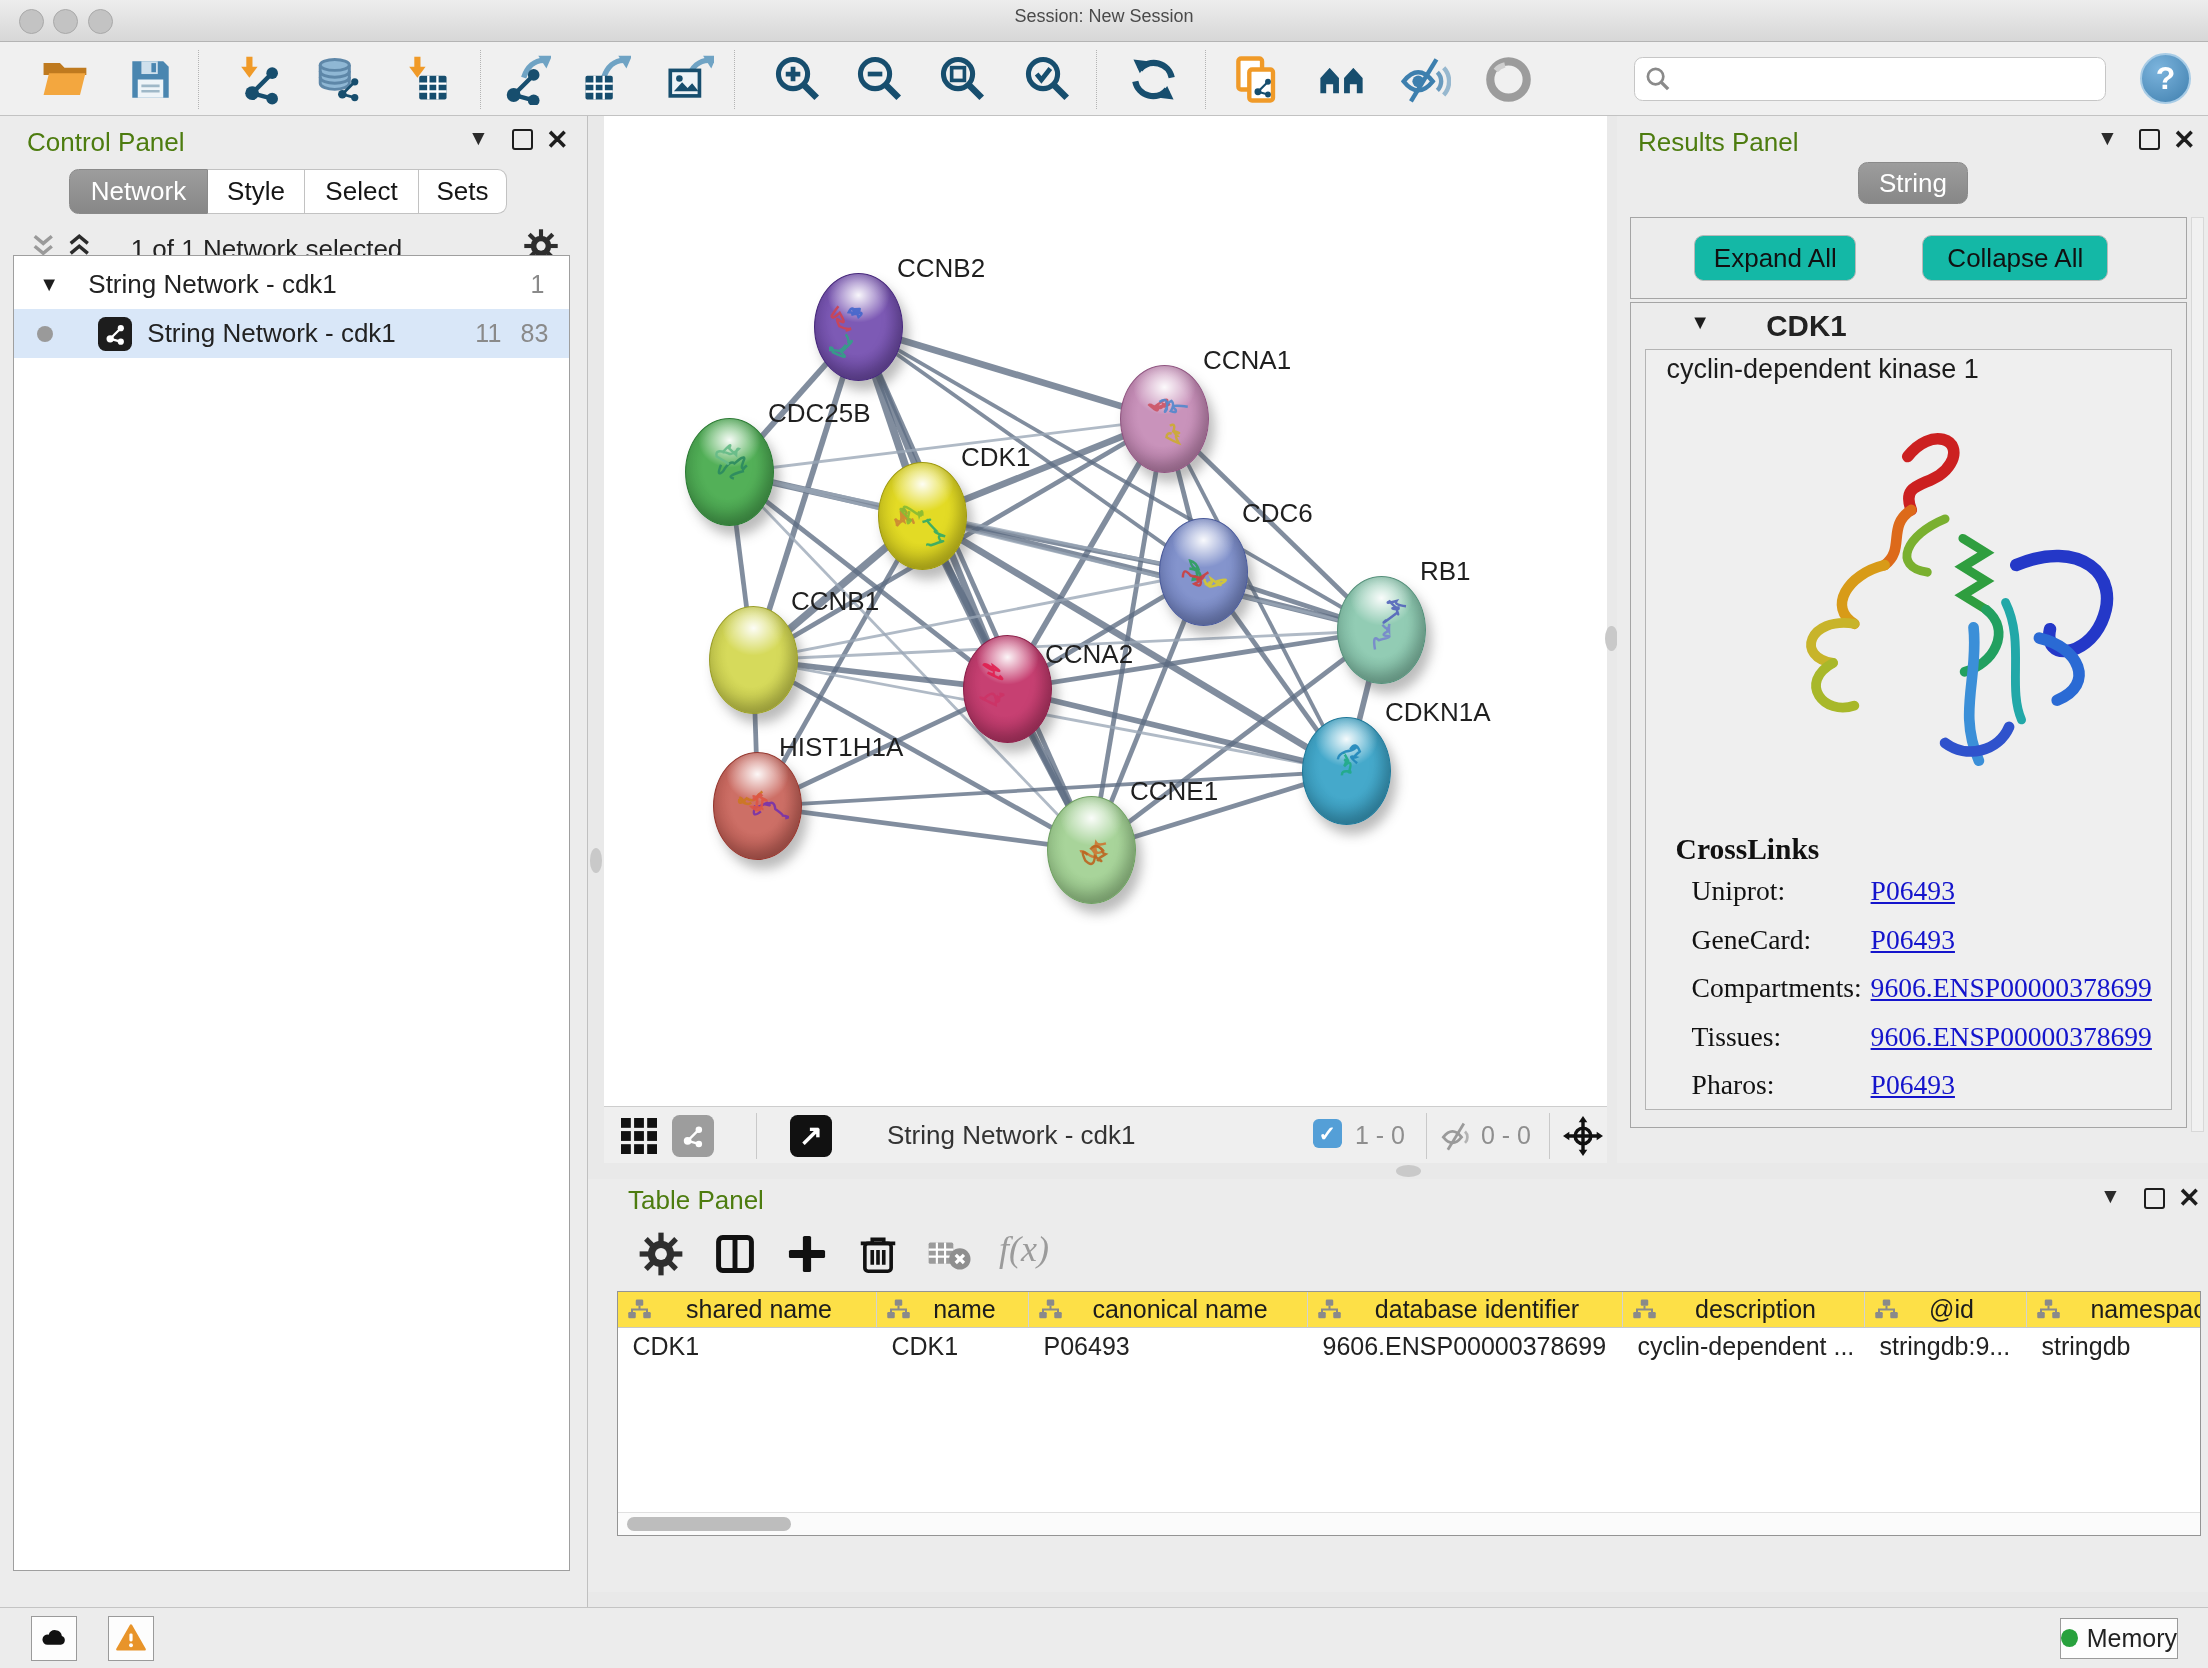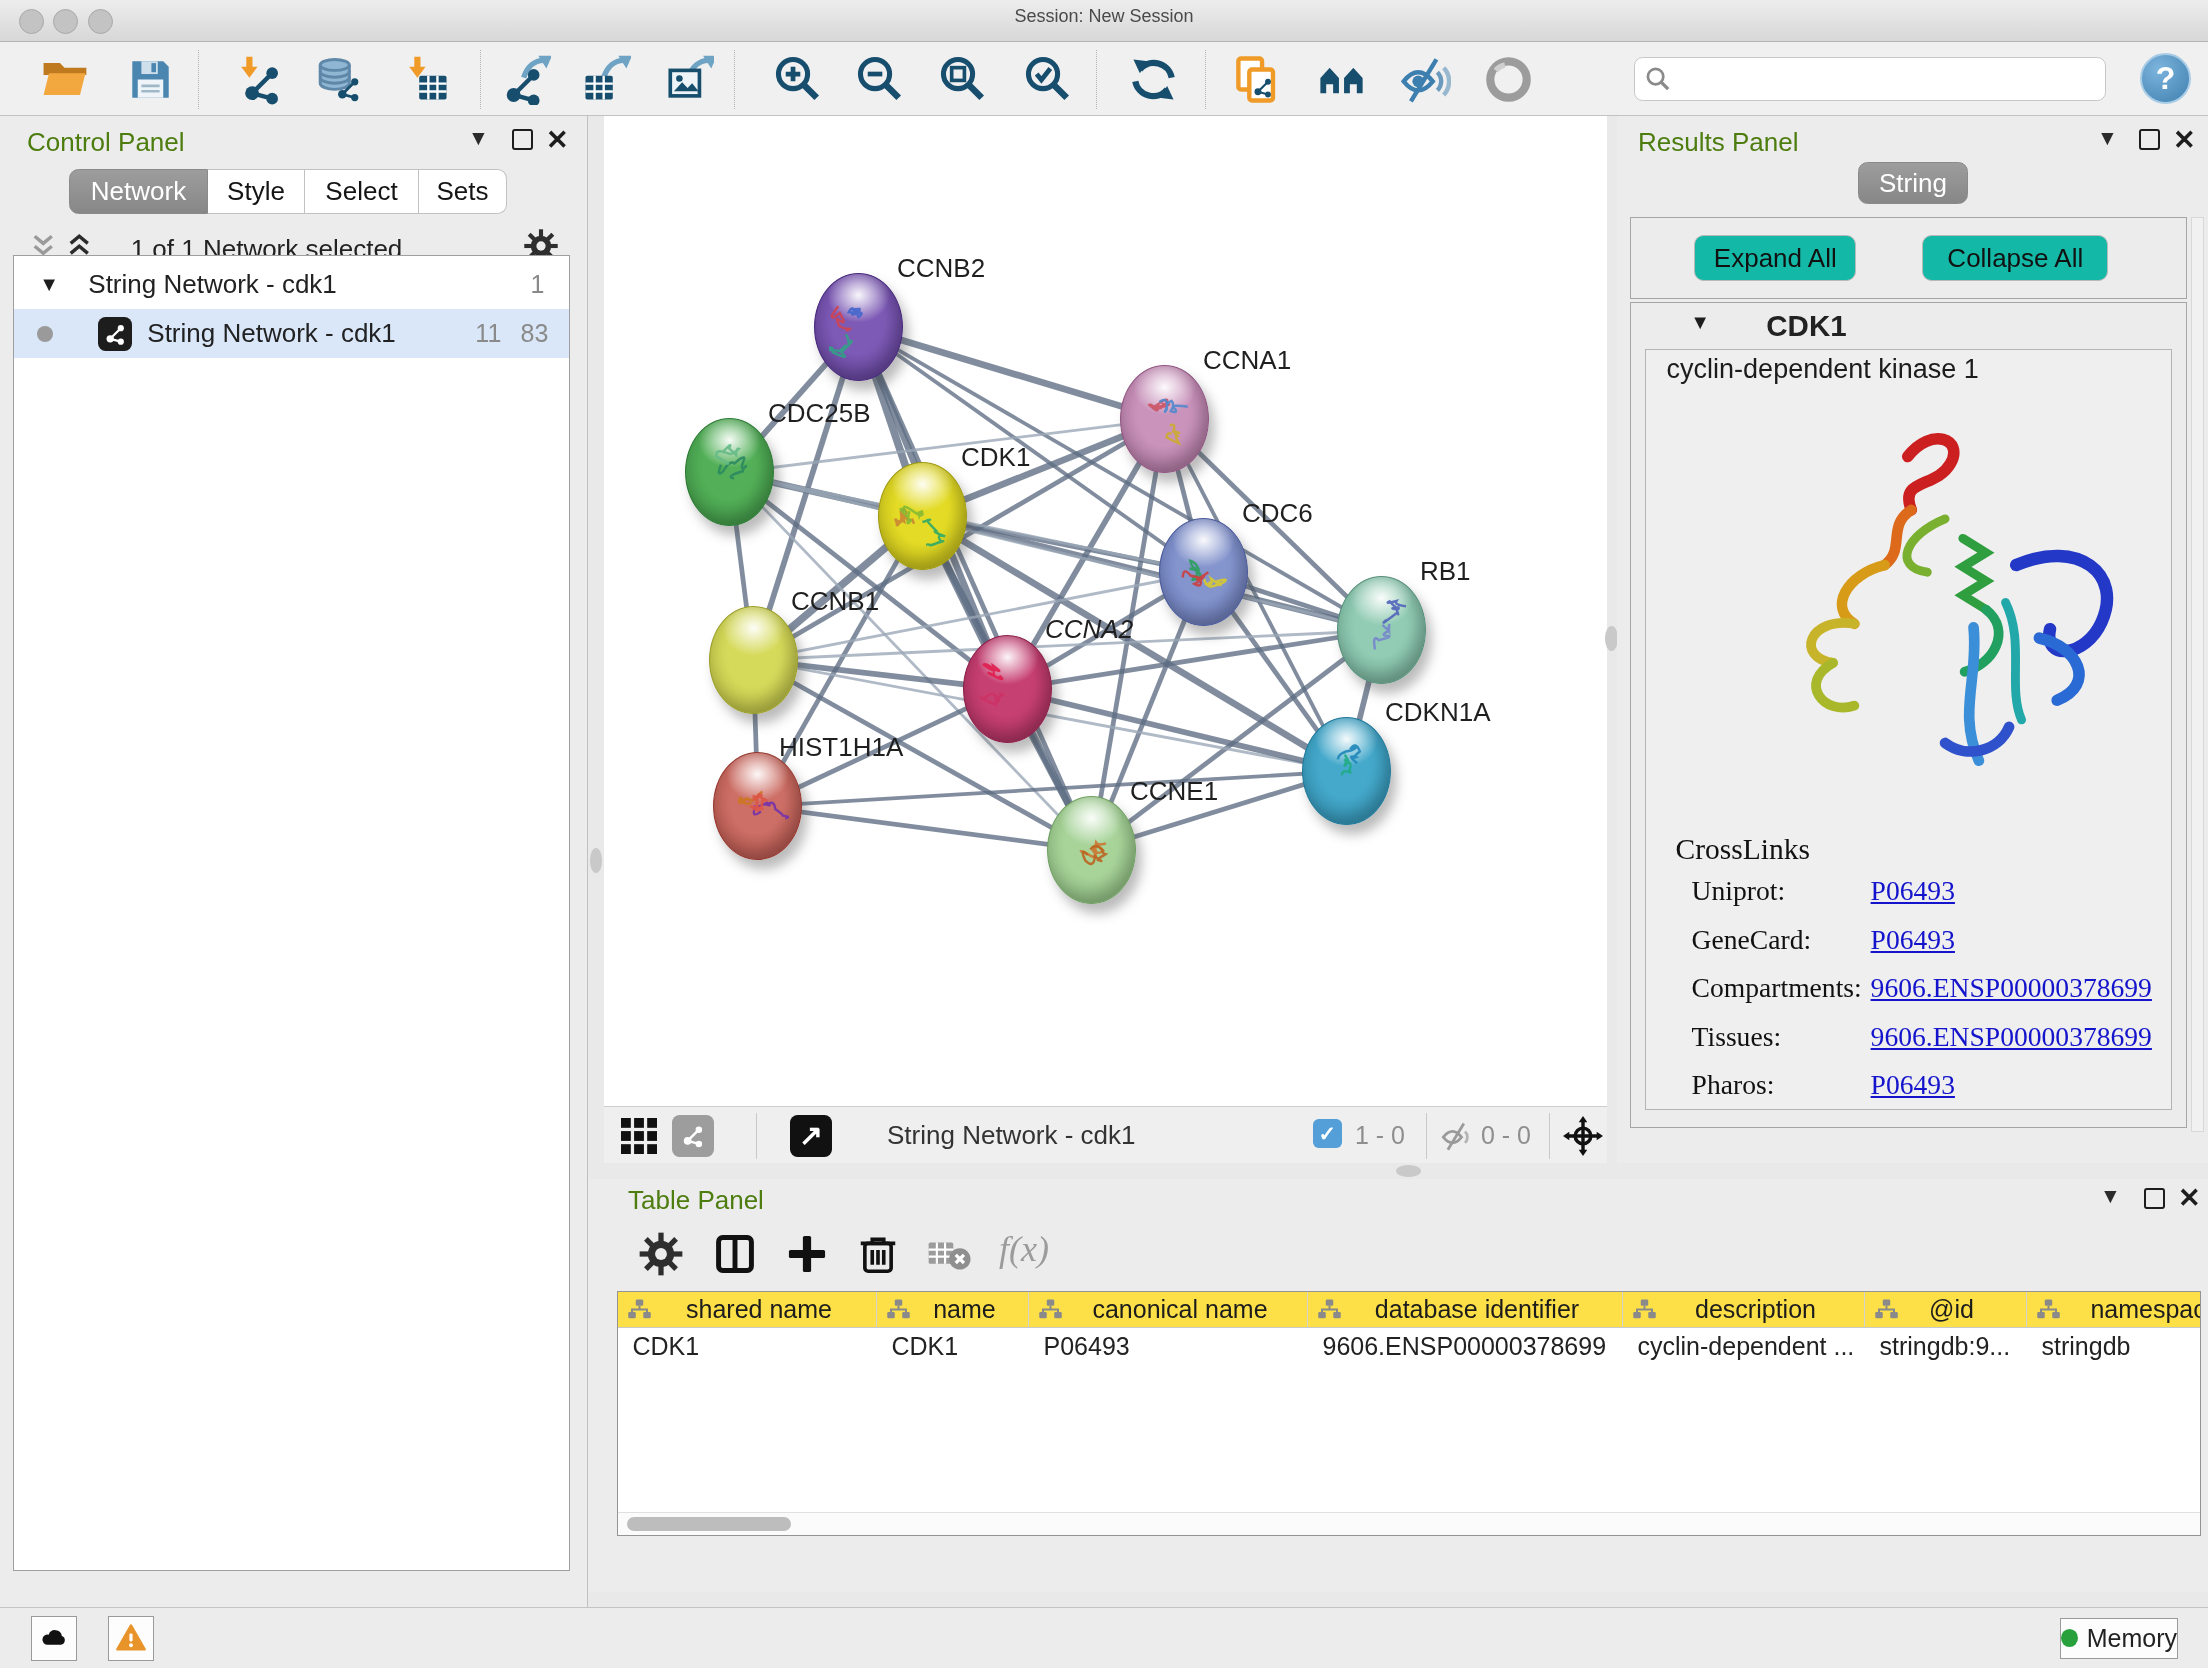--- a/index.html
+++ b/index.html
@@ -55,21 +55,21 @@
 
 #results-panel{position:absolute;left:1617px;top:116px;width:592px;height:1047px;background:#ececec}
 #rp-tab{position:absolute;left:241px;top:46px;width:110px;height:42px;background:linear-gradient(#9d9d9d,#878787);border:1px solid #8a8a8a;border-radius:9.5px;color:#fff;font-size:26px;display:flex;align-items:center;justify-content:center}
 #rp-box1{position:absolute;left:13.3px;top:101px;width:557px;height:82px}
 .rp-btn{position:absolute;top:17px;height:46px;background:#14b8a6;border:1px solid #b9b9b9;border-radius:9.5px;font-size:26px;display:flex;align-items:center;justify-content:center;color:#111}
 #rp-box2{position:absolute;left:13.3px;top:186px;width:557px;height:826px}
 #rp-entry-head{position:absolute;left:0;top:0;width:100%;height:46px}
 #rp-inner{position:absolute;left:13.3px;top:46px;width:527px;height:761px;border:1.9px solid #b4b4b4;background:#efefef;overflow:hidden}
 #rp-desc{position:absolute;left:21px;top:4px;font-size:27px;color:#1c1c1c}
 #rp-protein{position:absolute;left:19px;top:55px;width:489px;height:418px}
-#rp-xl-title{position:absolute;left:30px;top:483px;font-family:"Liberation Serif",serif;font-size:29.5px;font-weight:normal;color:#111}
+#rp-xl-title{position:absolute;left:30px;top:483px;font-family:"Liberation Serif",serif;font-size:29.5px;font-weight:bold;color:#111}
 .xl-row{position:absolute;left:46px;font-family:"Liberation Serif",serif;font-size:27.6px;color:#111;display:flex}
 .xl-label{width:179px}
 .xl-link{color:#1414cc;text-decoration:underline}
 #rp-scroll{position:absolute;left:574px;top:101px;width:13.3px;height:915px;background:#f1f1f1;border:1px solid #d8d8d8}
 
 #table-panel{position:absolute;left:588px;top:1179px;width:1621px;height:413px;background:#ececec}
 .tp-icon{position:absolute;top:48px;width:53px;height:53px;display:flex;align-items:center;justify-content:center}
 .tp-icon svg{width:46px;height:46px}
 #fx-label{position:absolute;left:411px;top:49px;font-family:"Liberation Serif",serif;font-style:italic;font-size:36px;color:#9b9b9b}
 #table-box{position:absolute;left:28.5px;top:112px;width:1584px;height:245px;border:1.9px solid #949494;background:#fff;overflow:hidden}
@@ -442,21 +442,21 @@
       </div>
       <div class="nlabel" style="left: 816px; top: 440px;">RB1</div>
       <div class="nnode" style="left: 105px; top: 490px; background: radial-gradient(50% 36% at 50% 20%, rgba(255, 255, 255, 0.95), rgba(255, 255, 255, 0) 72%), radial-gradient(95% 95% at 50% 45%, rgb(214, 218, 91) 32%, rgb(154, 158, 42) 100%); border: 1px solid rgb(154, 158, 42); box-shadow: rgba(60, 60, 60, 0.35) 5.7px 9.5px 11.4px, rgba(0, 0, 0, 0.22) -4.8px -8.6px 15px inset;"></div>
       <div class="nlabel" style="left: 187px; top: 470px;">CCNB1</div>
       <div class="nnode" style="left: 359px; top: 519px; background: radial-gradient(50% 36% at 50% 20%, rgba(255, 255, 255, 0.95), rgba(255, 255, 255, 0) 72%), radial-gradient(95% 95% at 50% 45%, rgb(199, 64, 114) 32%, rgb(138, 32, 73) 100%); border: 1px solid rgb(138, 32, 73); box-shadow: rgba(60, 60, 60, 0.35) 5.7px 9.5px 11.4px, rgba(0, 0, 0, 0.22) -4.8px -8.6px 15px inset;">
         <svg viewBox="0 0 64 76">
           <path d="M22.3 22.9 q9.9 8.4 -12.4 -3.2 q9.3 3.5 6.1 2.2 q1.1 -0.5 -0.5 -9.8 q11.8 8.8 3.0 4.4 q-2.5 2.9 -12.6 -5.1 q1.5 -2.8 12.2 6.2" fill="none" stroke="#e02050" stroke-width="2.6" opacity=".92"></path>
           <path d="M19.2 43.8 q5.3 5.7 0.9 6.6 q4.9 -5.4 -1.8 -4.0 q-1.8 -9.4 -12.1 0.7 q-11.6 -4.4 12.2 6.7 q-0.8 -6.9 8.2 -10.7 q0.2 -0.8 -4.3 -1.3" fill="none" stroke="#cc3366" stroke-width="2.6" opacity=".92"></path>
         </svg>
       </div>
-      <div class="nlabel" style="left: 441px; top: 498px; font-style: italic;">CCNA2</div>
+      <div class="nlabel" style="left: 441px; top: 523px;">CCNA2</div>
       <div class="nnode" style="left: 698px; top: 601px; background: radial-gradient(50% 36% at 50% 20%, rgba(255, 255, 255, 0.95), rgba(255, 255, 255, 0) 72%), radial-gradient(95% 95% at 50% 45%, rgb(69, 169, 203) 32%, rgb(31, 119, 151) 100%); border: 1px solid rgb(31, 119, 151); box-shadow: rgba(60, 60, 60, 0.35) 5.7px 9.5px 11.4px, rgba(0, 0, 0, 0.22) -4.8px -8.6px 15px inset;">
         <svg viewBox="0 0 64 76">
           <path d="M28.4 18.8 q-0.4 -1.5 3.9 6.5 q2.2 4.2 -3.7 -0.6 q3.2 1.7 -0.1 7.2 q9.4 -8.6 5.6 4.3 q2.8 4.3 -2.2 1.0 q-6.3 -0.7 -5.7 4.4" fill="none" stroke="#22aa88" stroke-width="2.6" opacity=".92"></path>
           <path d="M21.8 24.6 q0.6 -5.5 8.5 -8.3 q6.4 -0.6 10.8 -4.2 q2.0 -3.7 -6.2 1.8 q5.8 -9.0 10.1 2.4 q-10.0 8.2 -4.3 6.1 q-10.3 -3.2 1.5 6.3" fill="none" stroke="#2288bb" stroke-width="2.6" opacity=".92"></path>
         </svg>
       </div>
       <div class="nlabel" style="left: 781px; top: 581px;">CDKN1A</div>
       <div class="nnode" style="left: 109px; top: 636px; background: radial-gradient(50% 36% at 50% 20%, rgba(255, 255, 255, 0.95), rgba(255, 255, 255, 0) 72%), radial-gradient(95% 95% at 50% 45%, rgb(205, 111, 102) 32%, rgb(148, 55, 47) 100%); border: 1px solid rgb(148, 55, 47); box-shadow: rgba(60, 60, 60, 0.35) 5.7px 9.5px 11.4px, rgba(0, 0, 0, 0.22) -4.8px -8.6px 15px inset;">
         <svg viewBox="0 0 64 76">
           <path d="M34.5 42.6 q-10.8 8.6 -5.9 -5.7 q-5.0 4.9 12.5 -3.3 q5.2 3.8 0.3 2.2 q7.0 -6.0 8.3 4.2 q8.0 5.7 8.1 7.1 q9.9 1.4 2.4 2.7" fill="none" stroke="#7733aa" stroke-width="2.6" opacity=".92"></path>

